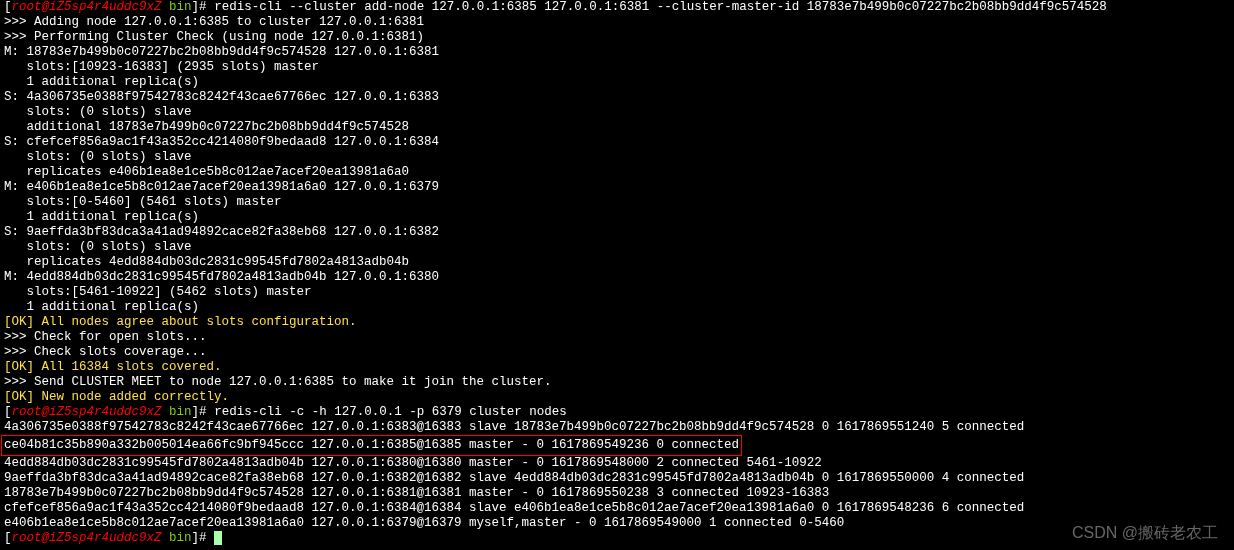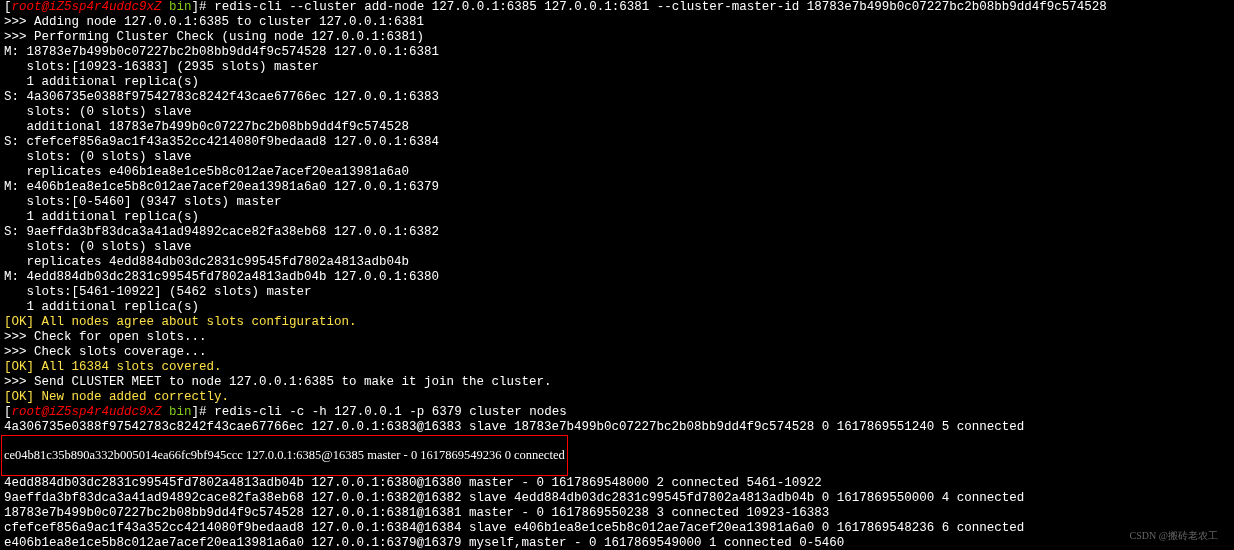--- a/index.html
+++ b/index.html
@@ -17,31 +17,30 @@
     }
     .line { white-space: pre; }
     .green { color: #fde047; }
     .cyan { color: #84cc16; margin-top: 44px; }
     .red { color: #ff0000; font-style: italic; }
     .white { color: #fff; }
     .bold { font-weight: normal; }
     .highlight-box {
       border: 1px solid #ff0000;
       display: inline-block;
-      padding: 12px 2px;
+      padding: 2px 2px;
       margin-left: -3px;
-      font-family: Liberation Serif, serif;
     }
     .watermark {
       position: absolute;
       bottom: 8px;
       right: 16px;
       color: #888;
-      font-family: Liberation Serif, serif;
-      font-size: 10px;
+      font-family: Liberation Sans, sans-serif;
+      font-size: 16px;
       opacity: 0.75;
     }
     .cursor {
       background: #aaffaa;
       display: inline-block;
       width: 8px;
       height: 14px;
       vertical-align: middle;
     }
   </style>
@@ -54,21 +53,21 @@
 <div class="line">M: 18783e7b499b0c07227bc2b08bb9dd4f9c574528 127.0.0.1:6381</div>
 <div class="line">   slots:[10923-16383] (2935 slots) master</div>
 <div class="line">   1 additional replica(s)</div>
 <div class="line">S: 4a306735e0388f97542783c8242f43cae67766ec 127.0.0.1:6383</div>
 <div class="line">   slots: (0 slots) slave</div>
 <div class="line">   additional 18783e7b499b0c07227bc2b08bb9dd4f9c574528</div>
 <div class="line">S: cfefcef856a9ac1f43a352cc4214080f9bedaad8 127.0.0.1:6384</div>
 <div class="line">   slots: (0 slots) slave</div>
 <div class="line">   replicates e406b1ea8e1ce5b8c012ae7acef20ea13981a6a0</div>
 <div class="line">M: e406b1ea8e1ce5b8c012ae7acef20ea13981a6a0 127.0.0.1:6379</div>
-<div class="line">   slots:[0-5460] (9347 slots) master</div>
+<div class="line">   slots:[0-5460] (5461 slots) master</div>
 <div class="line">   1 additional replica(s)</div>
 <div class="line">S: 9aeffda3bf83dca3a41ad94892cace82fa38eb68 127.0.0.1:6382</div>
 <div class="line">   slots: (0 slots) slave</div>
 <div class="line">   replicates 4edd884db03dc2831c99545fd7802a4813adb04b</div>
 <div class="line">M: 4edd884db03dc2831c99545fd7802a4813adb04b 127.0.0.1:6380</div>
 <div class="line">   slots:[5461-10922] (5462 slots) master</div>
 <div class="line">   1 additional replica(s)</div>
 <div class="line green bold">[OK] All nodes agree about slots configuration.</div>
 <div class="line bold">&gt;&gt;&gt; Check for open slots...</div>
 <div class="line bold">&gt;&gt;&gt; Check slots coverage...</div>

